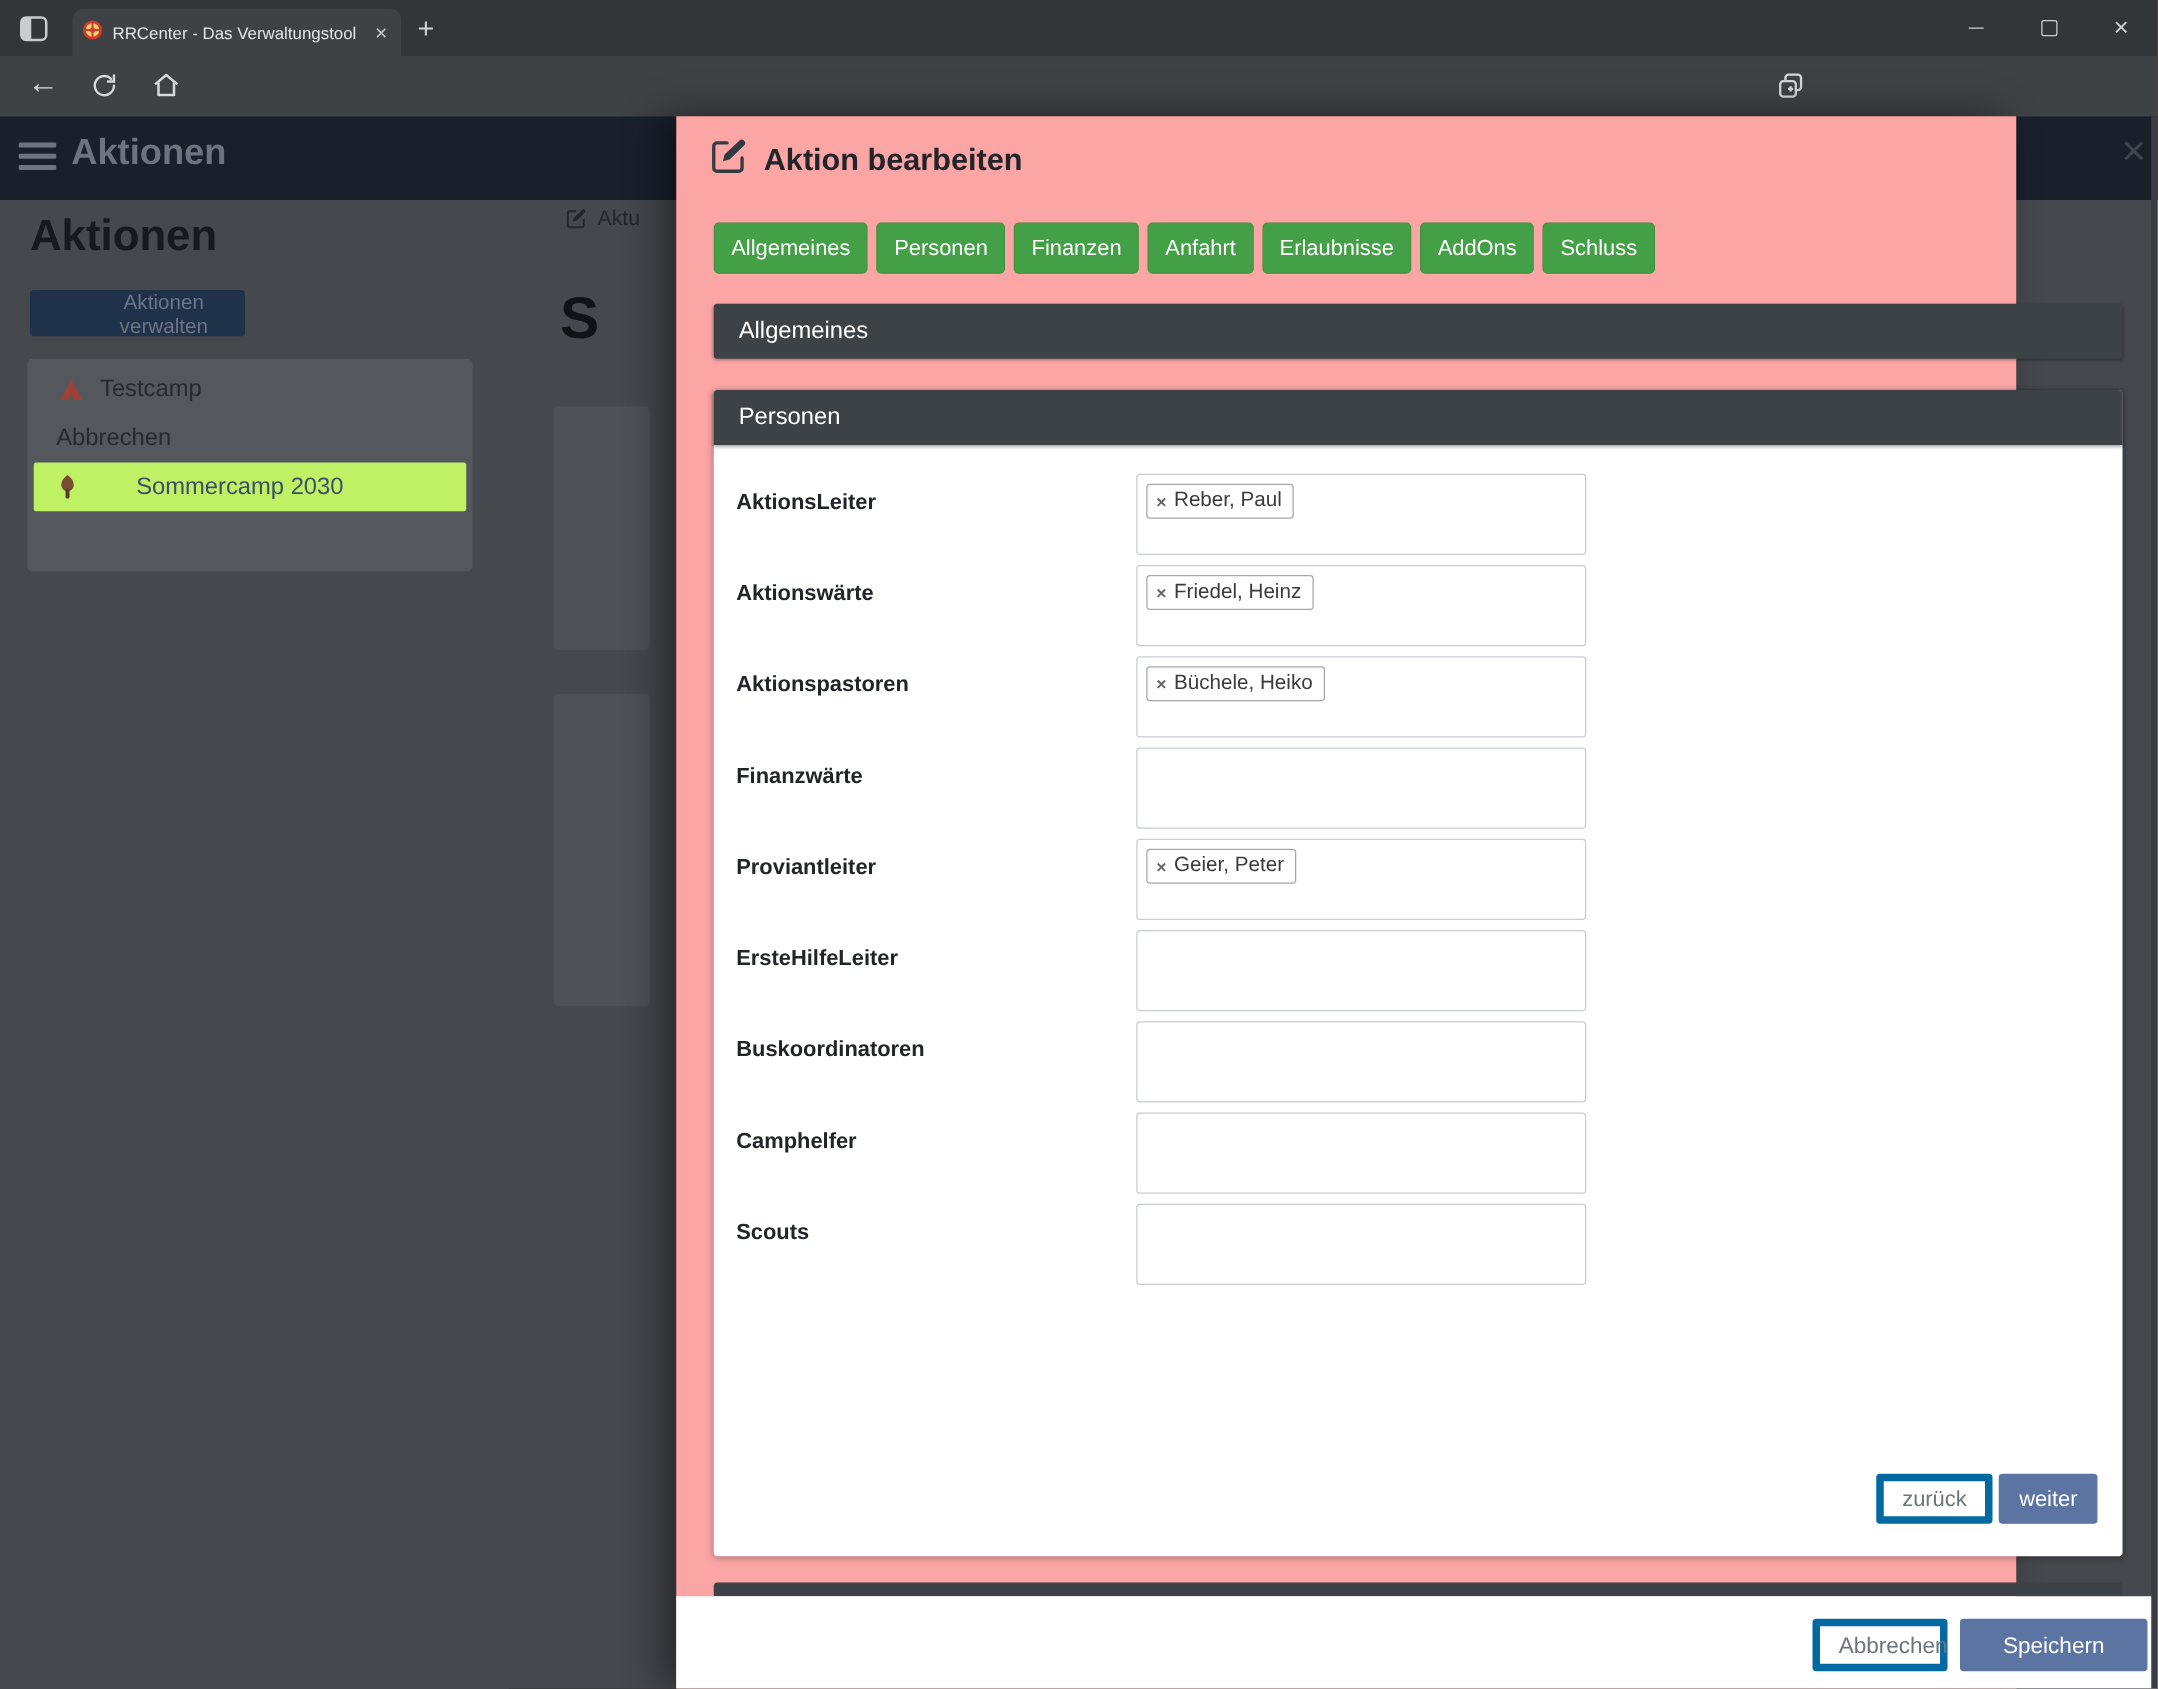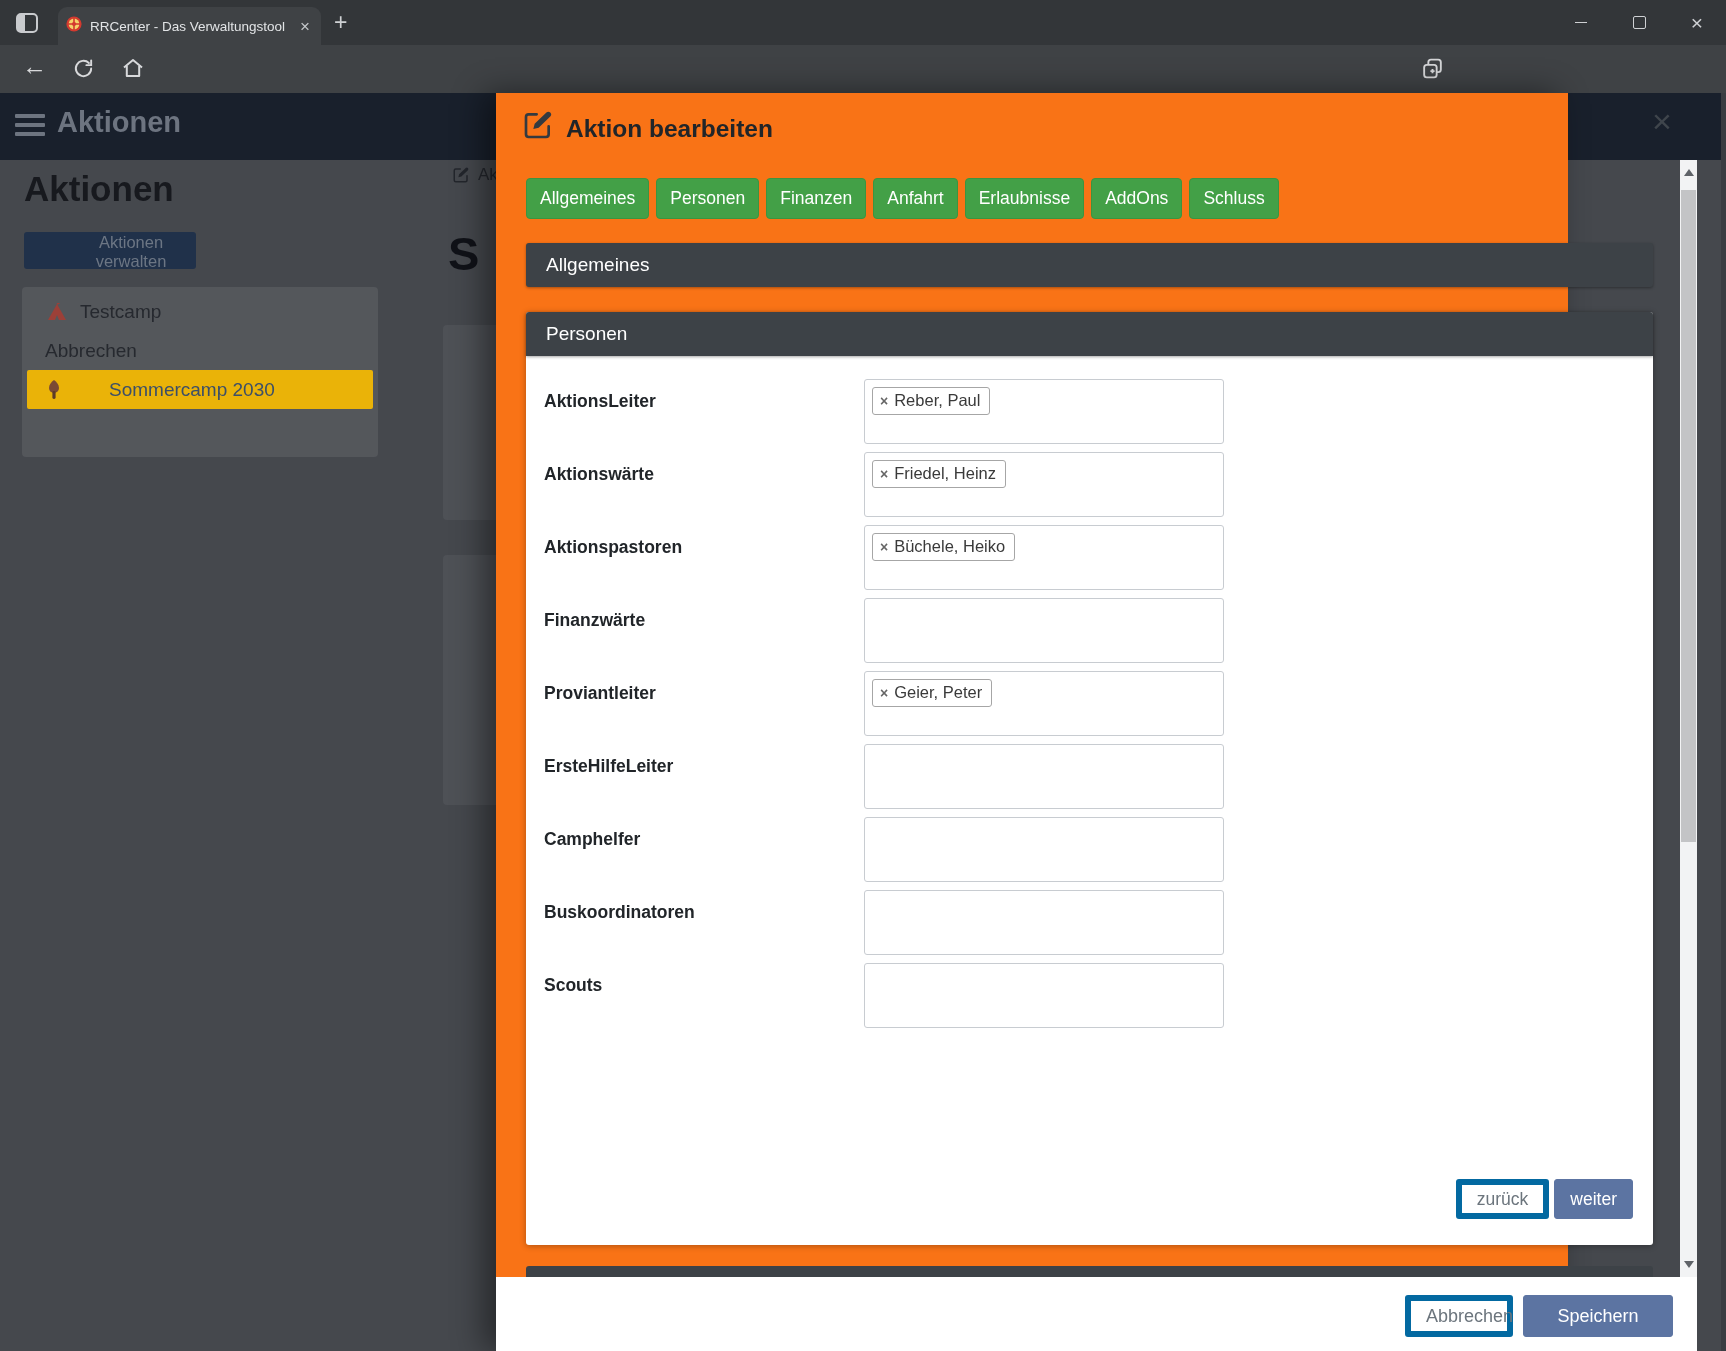--- a/index.html
+++ b/index.html
@@ -36,28 +36,28 @@
   .hamburger i{display:block;height:4px;background:#6d7480;margin-bottom:5px;border-radius:1px;}
   .page-navbar .nav-title{position:absolute;left:57px;top:13px;font-size:29px;font-weight:700;color:#6d7480;}
   .page-h1{position:absolute;left:24px;top:76px;font-size:35px;font-weight:700;color:#17191e;}
   .manage-btn{position:absolute;left:24px;top:139px;width:172px;height:37px;background:#20314a;color:#6c7684;
               font-size:16.5px;border:none;border-radius:3px;padding-left:48px;}
   .sidebar-card{position:absolute;left:22px;top:194px;width:356px;height:170px;background:#54575b;border-radius:4px;padding-top:5px;box-sizing:border-box;}
   .side-item{height:39px;display:flex;align-items:center;gap:11px;padding:0 5px 0 20px;
              font-size:19px;color:#26292f;margin:0 5px;border-radius:2px;}
   .side-item .ic{width:22px;height:20px;flex:0 0 22px;display:flex;align-items:center;}
   .side-item.noicon{padding-left:18px;}
-  .side-item.selected{background:#eab308;color:#3c4f68;gap:40px;}
+  .side-item.selected{background:#bef264;color:#3c4f68;gap:40px;}
   .bg-strip{position:absolute;background:#4e5156;border-radius:4px;}
   .breadcrumb{position:absolute;left:452px;top:72px;display:flex;align-items:center;gap:8px;
               color:#23262c;font-size:17px;white-space:nowrap;}
   .heading-partial{position:absolute;left:448px;top:133px;font-size:47px;font-weight:700;color:#101218;}
 
   
-  .modal{position:absolute;left:496px;top:93px;width:1072px;height:1258px;background:#f97316;
+  .modal{position:absolute;left:541px;top:93px;width:1072px;height:1258px;background:#fca5a5;
          box-shadow:-12px 0 30px rgba(0,0,0,0.45);}
   .modal-header-icon{position:absolute;left:26px;top:16px;width:32px;height:32px;}
   .modal-title{position:absolute;left:70px;top:22px;font-size:24.5px;font-weight:700;color:#212529;}
   .modal-close{position:absolute;left:1146px;top:8px;font-size:34px;font-weight:300;color:#3f454c;
                width:40px;height:40px;text-align:center;line-height:40px;}
   .wizard-tabs{position:absolute;left:30px;top:85px;display:flex;gap:7px;}
   .wtab{height:41px;padding:0 13px;background:#43a047;border:1px solid #3c9440;border-radius:4px;
         color:#ffffff;font-size:17.5px;display:flex;align-items:center;font-family:inherit;}
   .section-bar{background:#3d4247;border-radius:3px;color:#ffffff;font-size:19px;
                padding-left:20px;display:flex;align-items:center;box-shadow:0 1px 3px rgba(0,0,0,0.35);}
@@ -300,27 +300,27 @@
                 </span>
             </div>
           </div>
           <div class="frow noicon">
             <span class="flabel">ErsteHilfeLeiter</span>
             <div class="fbox">
               
             </div>
           </div>
           <div class="frow noicon">
+            <span class="flabel">Buskoordinatoren</span>
+            <div class="fbox">
+              
+            </div>
+          </div>
+          <div class="frow noicon">
             <span class="flabel">Camphelfer</span>
-            <div class="fbox">
-              
-            </div>
-          </div>
-          <div class="frow noicon">
-            <span class="flabel">Buskoordinatoren</span>
             <div class="fbox">
               
             </div>
           </div>
           <div class="frow noicon">
             <span class="flabel">Scouts</span>
             <div class="fbox">
               
             </div>
           </div>

